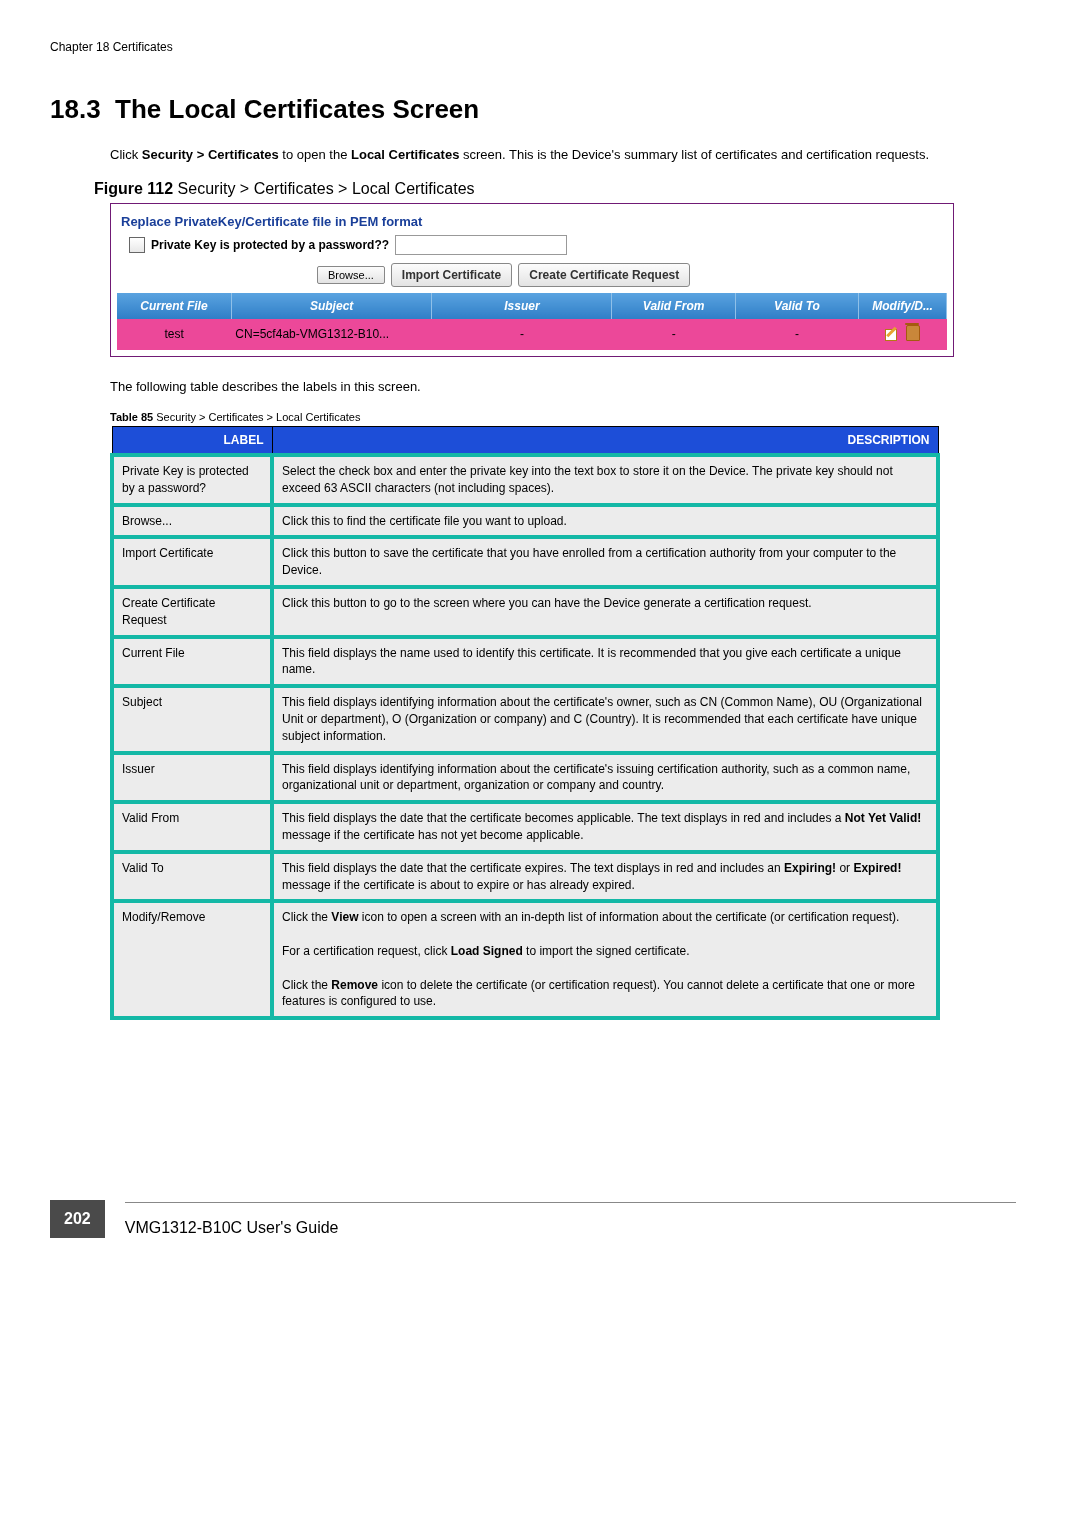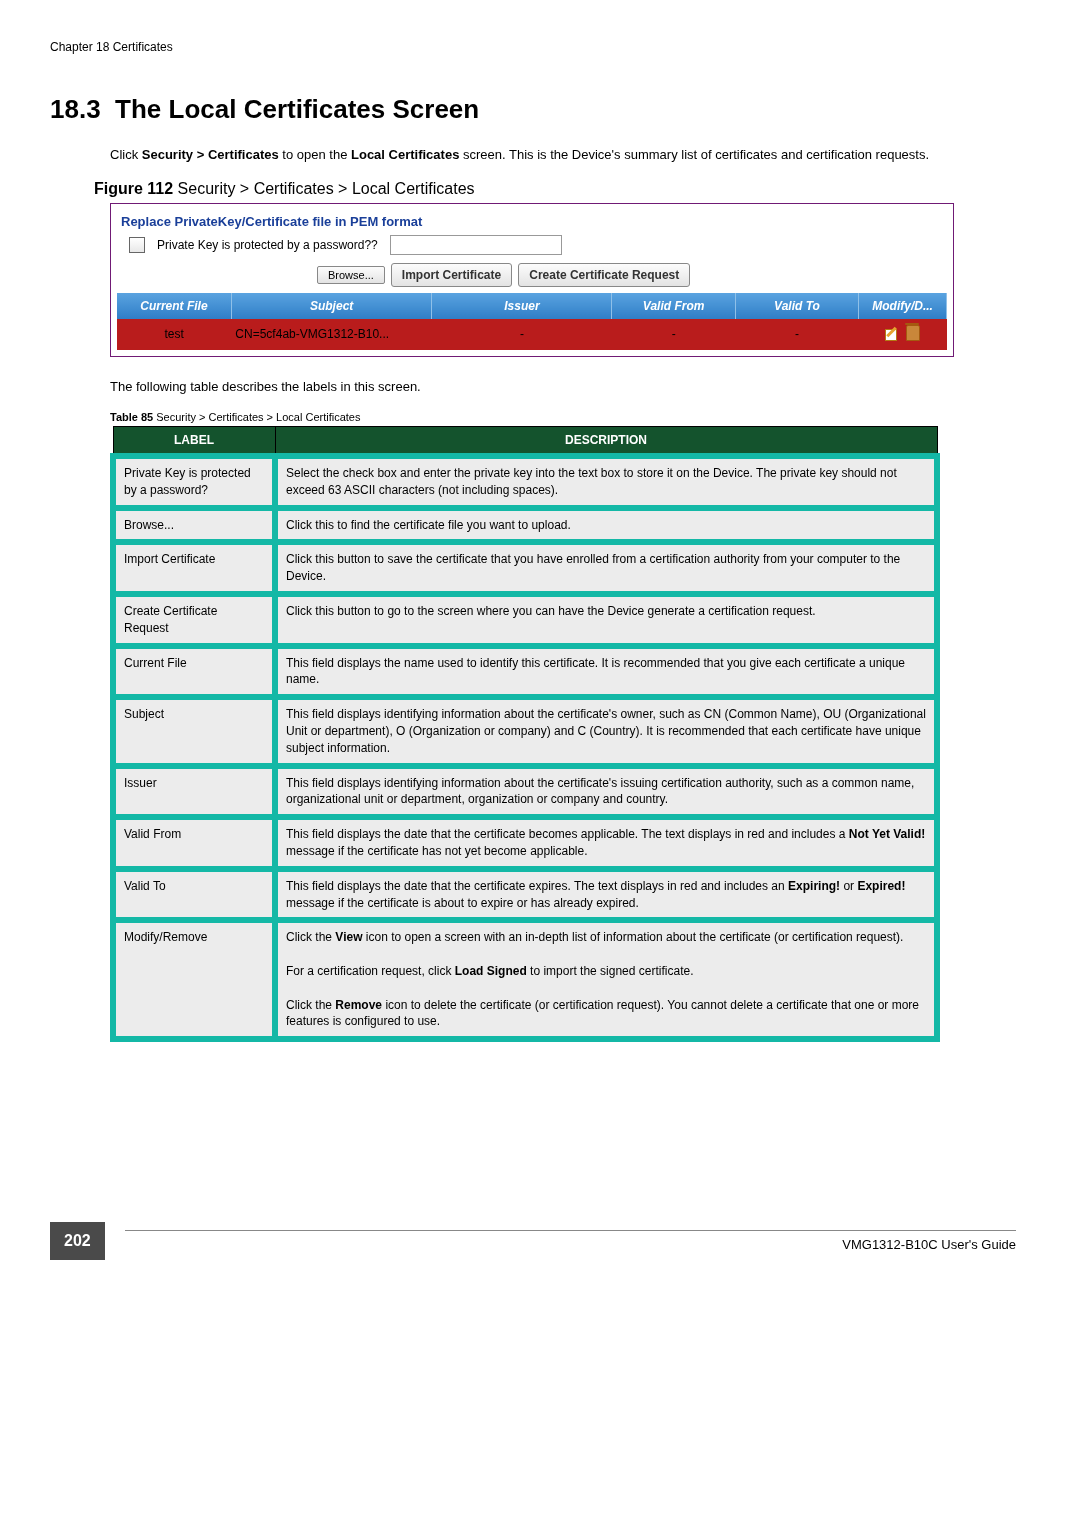--- a/index.html
+++ b/index.html
@@ -39,22 +39,23 @@
   .ss-title {
     color: #1a3f99;
     font-weight: bold;
     font-size: 13px;
     margin: 4px 0 6px 4px;
     font-family: Arial, sans-serif;
   }
   .ss-row {
     display: flex;
     align-items: center;
-    gap: 12px;
+    gap: 6px;
     margin: 4px 0 8px 12px;
+    font-weight: bold;
   }
   .ss-checkbox {
     width: 14px; height: 14px;
     border: 1px solid #666;
     background: linear-gradient(#fff,#e8e8e8);
   }
   .ss-label { font-size: 12px; }
   .ss-textbox {
     border: 1px solid #999;
     height: 18px;
@@ -94,21 +95,21 @@
     font-weight: bold;
     padding: 6px 4px;
     border-right: 1px solid #8fc0e8;
     font-family: Arial, sans-serif;
     font-style: italic;
     text-align: center;
   }
   .ss-table td {
     padding: 6px 4px;
     text-align: center;
-    background: #b91c1c;
+    background: #ec4899;
   }
   .edit-icon {
     display:inline-block;width:14px;height:14px;
     position:relative;margin-right:4px;
   }
   .edit-icon::before{
     content:"";position:absolute;left:0;top:2px;width:10px;height:10px;border:1px solid #b57a14;background:#fff;
   }
   .edit-icon::after{
     content:"";position:absolute;left:5px;top:-1px;width:3px;height:12px;background:#e6a531;transform:rotate(45deg);
@@ -124,29 +125,29 @@
     margin: 0 0 0 60px;
     font-size: 11px;
   }
   table.desc-table {
     margin: 3px 0 0 60px;
     border-collapse: collapse;
     width: 830px;
     font-size: 12px;
   }
   table.desc-table th {
-    background: #14532d;
+    background: #1d4ed8;
     color: #fff;
-    text-align: center;
+    text-align: right;
     padding: 6px 8px;
     border: 1px solid #000;
     font-weight: bold;
   }
   table.desc-table td {
-    border: 6px solid #14b8a6;
+    border: 4px solid #14b8a6;
     padding: 6px 8px;
     vertical-align: top;
     background: #ececec;
     line-height: 1.4;
   }
   table.desc-table td:first-child { width: 140px; }
   .footer {
     margin-top: 180px;
     display: flex;
     align-items: center;
@@ -154,24 +155,24 @@
   }
   .page-num-box {
     background: #4a4a4a;
     color: #fff;
     font-weight: bold;
     font-size: 16px;
     padding: 10px 14px;
   }
   .footer-right {
     flex: 1;
-    text-align: right;
-    font-size: 13px;
+    text-align: left;
+    font-size: 16px;
     border-top: 1px solid #888;
-    padding-top: 6px;
+    padding-top: 16px;
   }
 </style>
 </head>
 <body>
 
 <div class="chapter-header">Chapter 18 Certificates</div>
 
 <h1 class="section-title">
   <span>18.3</span>&nbsp;&nbsp;<span>The Local Certificates Screen</span>
 </h1>

